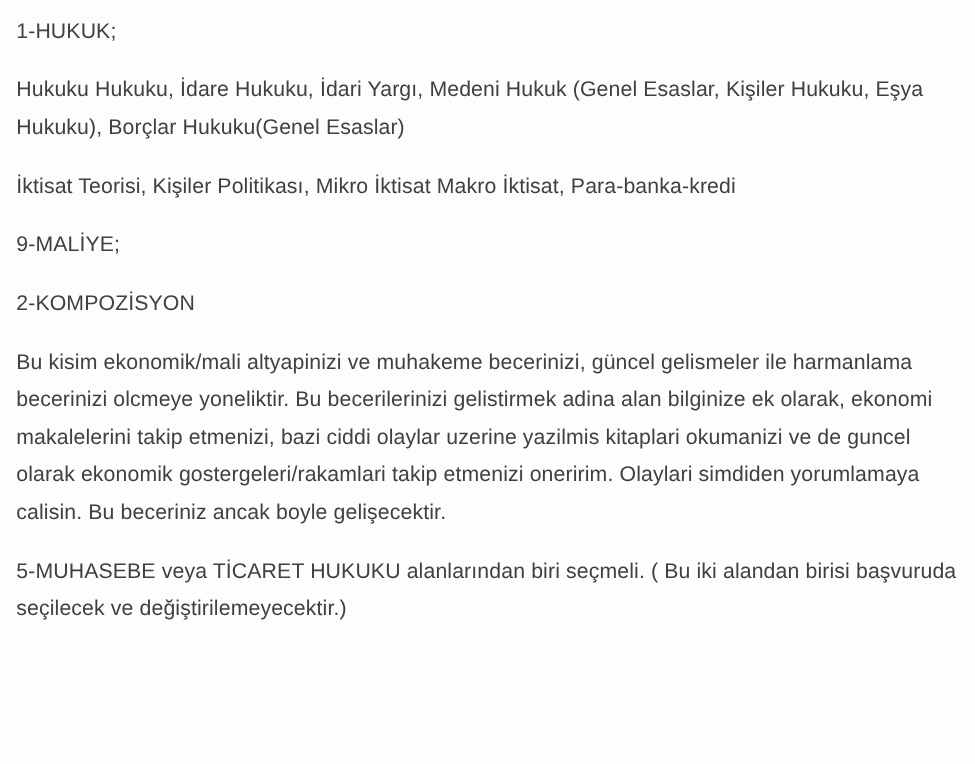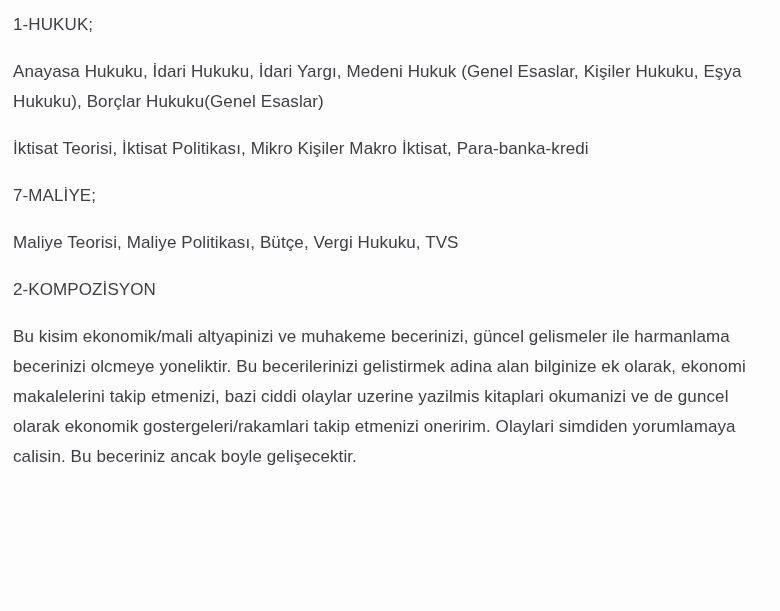--- a/index.html
+++ b/index.html
@@ -27,24 +27,25 @@
     font-weight: 400;
     letter-spacing: 0.1px;
     white-space: pre-line; 
   }
 </style>
 </head>
 <body>
 
 <div class="page">
   <p class="para">1-HUKUK;</p>
-  <p class="para">Anayasa Hukuku, İdari Hukuku, İdari Yargı, Medeni Hukuk (Genel Esaslar, Kişiler Hukuku, Eşya
+  <p class="para">Hukuku Hukuku, İdare Hukuku, İdari Yargı, Medeni Hukuk (Genel Esaslar, Kişiler Hukuku, Eşya
 Hukuku), Borçlar Hukuku(Genel Esaslar)</p>
-  <p class="para">İktisat Teorisi, İktisat Politikası, Mikro Kişiler Makro İktisat, Para-banka-kredi</p>
-  <p class="para">7-MALİYE;</p>
-  <p class="para">Maliye Teorisi, Maliye Politikası, Bütçe, Vergi Hukuku, TVS</p>
+  <p class="para">İktisat Teorisi, Kişiler Politikası, Mikro İktisat Makro İktisat, Para-banka-kredi</p>
+  <p class="para">9-MALİYE;</p>
   <p class="para">2-KOMPOZİSYON</p>
   <p class="para">Bu kisim ekonomik/mali altyapinizi ve muhakeme becerinizi, güncel gelismeler ile harmanlama
 becerinizi olcmeye yoneliktir. Bu becerilerinizi gelistirmek adina alan bilginize ek olarak, ekonomi
 makalelerini takip etmenizi, bazi ciddi olaylar uzerine yazilmis kitaplari okumanizi ve de guncel
 olarak ekonomik gostergeleri/rakamlari takip etmenizi oneririm. Olaylari simdiden yorumlamaya
 calisin. Bu beceriniz ancak boyle gelişecektir.</p>
+  <p class="para">5-MUHASEBE veya TİCARET HUKUKU alanlarından biri seçmeli. ( Bu iki alandan birisi başvuruda
+seçilecek ve değiştirilemeyecektir.)</p>
 </div>
 
 </body></html>

